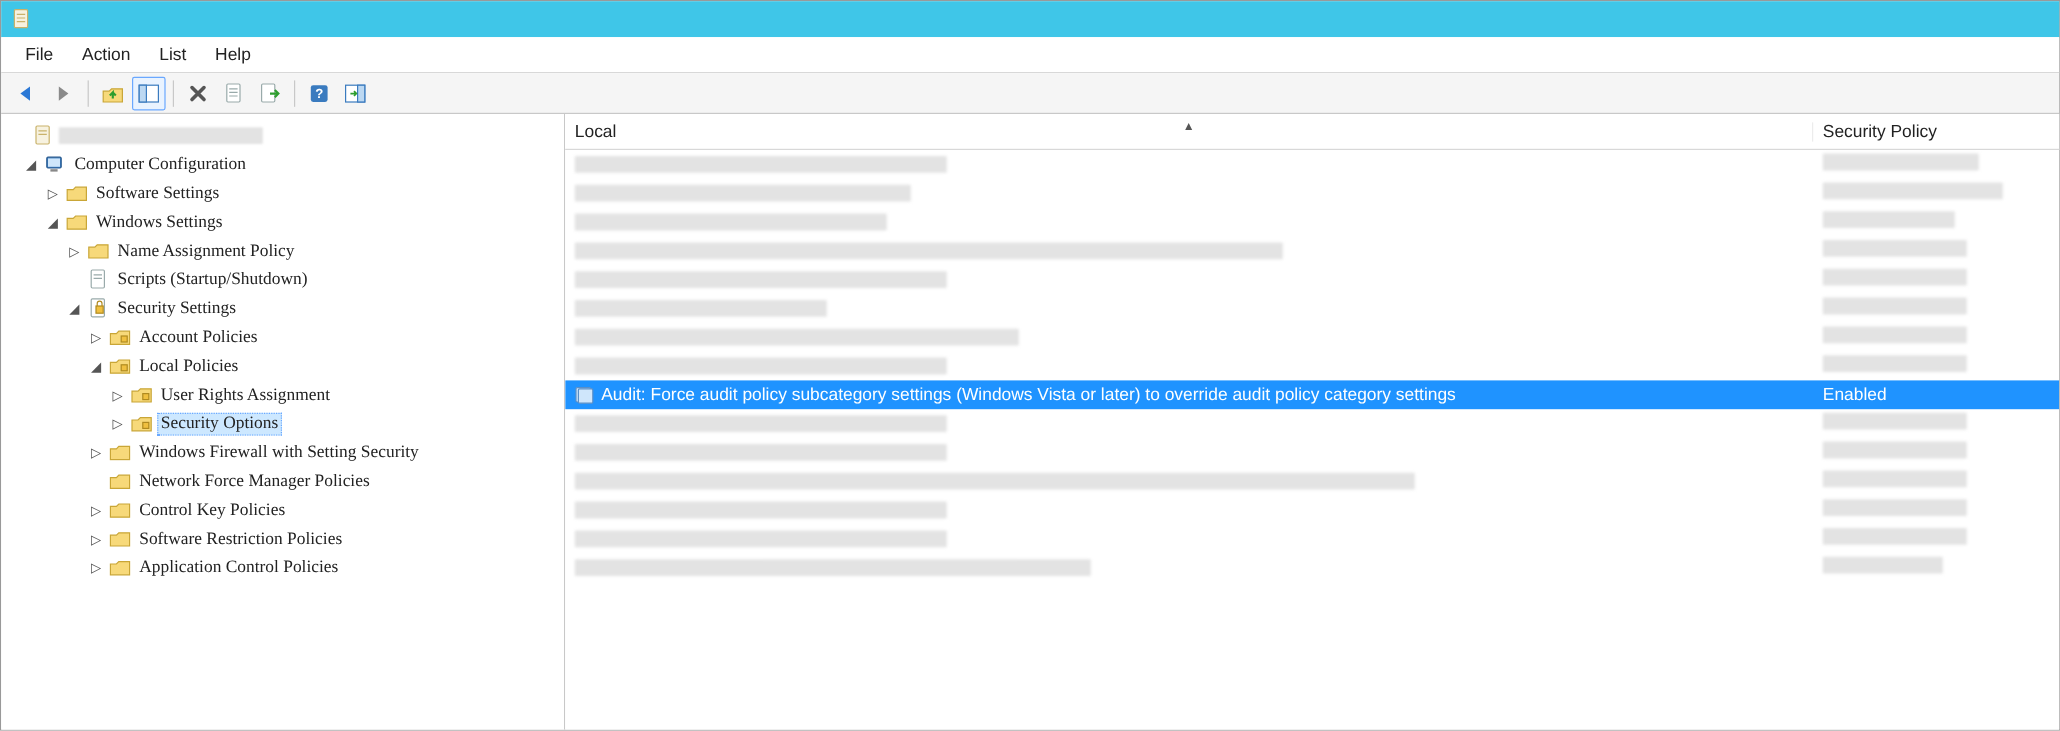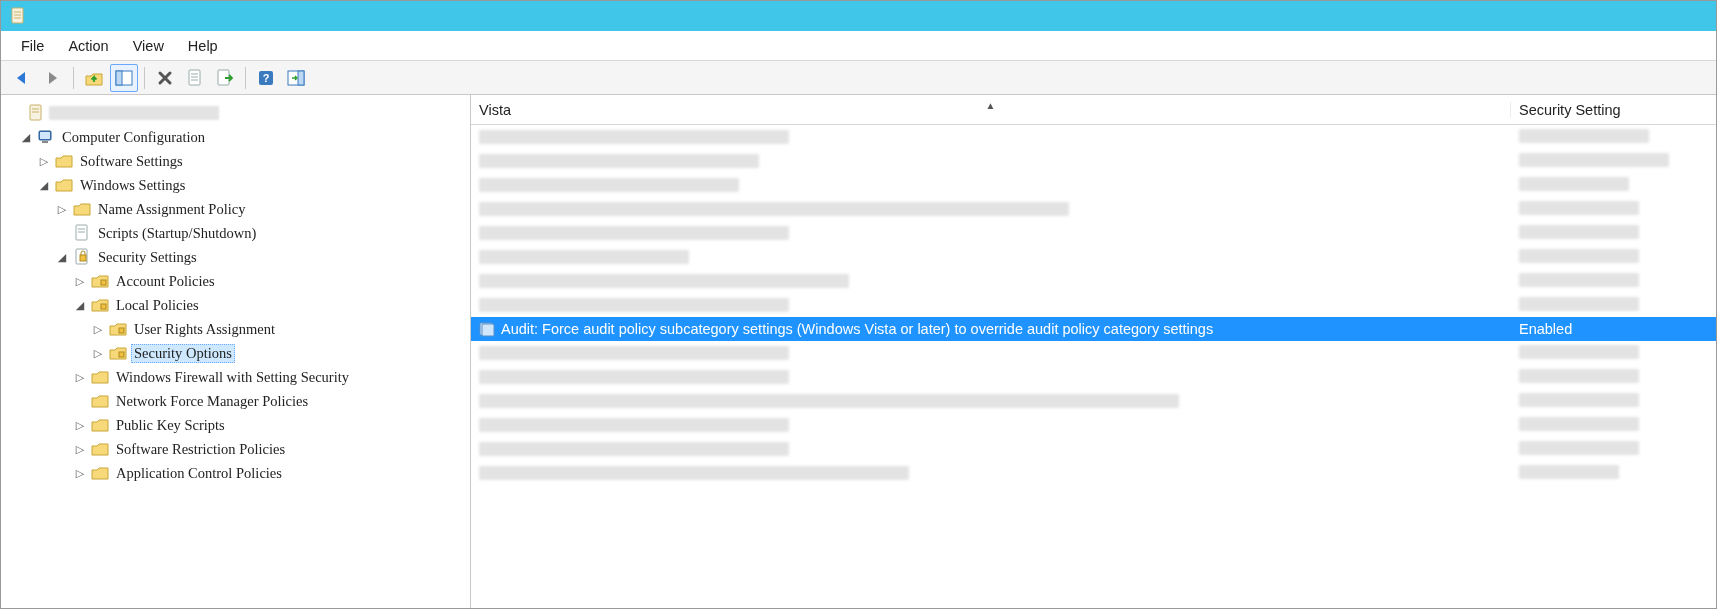--- a/index.html
+++ b/index.html
@@ -211,21 +211,21 @@
         <line x1="4" y1="5" x2="11" y2="5" stroke="#c9b26a"></line>
         <line x1="4" y1="8" x2="11" y2="8" stroke="#c9b26a"></line>
         <line x1="4" y1="11" x2="11" y2="11" stroke="#c9b26a"></line>
       </svg>
     </span>
   </div>
 
   <div class="menubar">
     <span class="menu-item">File</span>
     <span class="menu-item">Action</span>
-    <span class="menu-item">View</span>
+    <span class="menu-item">List</span>
     <span class="menu-item">Help</span>
   </div>
 
   <div class="toolbar">
     <span class="tool-btn">
       <svg width="20" height="16" viewBox="0 0 20 16">
           <path d="M12 2 L4 8 L12 14 Z" fill="#2b78d6"></path>
         </svg>
     </span>
     <span class="tool-btn">
@@ -430,21 +430,21 @@
           <span class="node-label">Network Force Manager Policies</span>
         </div>
 
         <div class="tree-row" style="padding-left:64px">
           <span class="twisty">▷</span>
           <span class="node-icon">
             <svg width="18" height="14" viewBox="0 0 18 14">
                 <path d="M1 4 L6 4 L8 2 L17 2 L17 13 L1 13 Z" fill="#f7d97a" stroke="#c9a637"></path>
               </svg>
           </span>
-          <span class="node-label">Public Key Scripts</span>
+          <span class="node-label">Control Key Policies</span>
         </div>
 
         <div class="tree-row" style="padding-left:64px">
           <span class="twisty">▷</span>
           <span class="node-icon">
             <svg width="18" height="14" viewBox="0 0 18 14">
                 <path d="M1 4 L6 4 L8 2 L17 2 L17 13 L1 13 Z" fill="#f7d97a" stroke="#c9a637"></path>
               </svg>
           </span>
           <span class="node-label">Software Restriction Policies</span>
@@ -460,24 +460,24 @@
           <span class="node-label">Application Control Policies</span>
         </div>
 
       </div>
     </div>
 
     <div class="list-pane">
       <div class="list-header">
         <div class="col-policy">
           <span class="sort-caret">▲</span>
-          <span>Vista</span>
+          <span>Local</span>
         </div>
         <div class="col-setting">
-          <span>Security Setting</span>
+          <span>Security Policy</span>
         </div>
       </div>
 
       <div class="list-body">
 
         <div class="list-row">
           <div class="cell-policy">
               <span class="blur-line" style="width:310px"></span>
             </div>
           <div class="cell-setting"><span class="blur-line" style="width:130px"></span></div>

